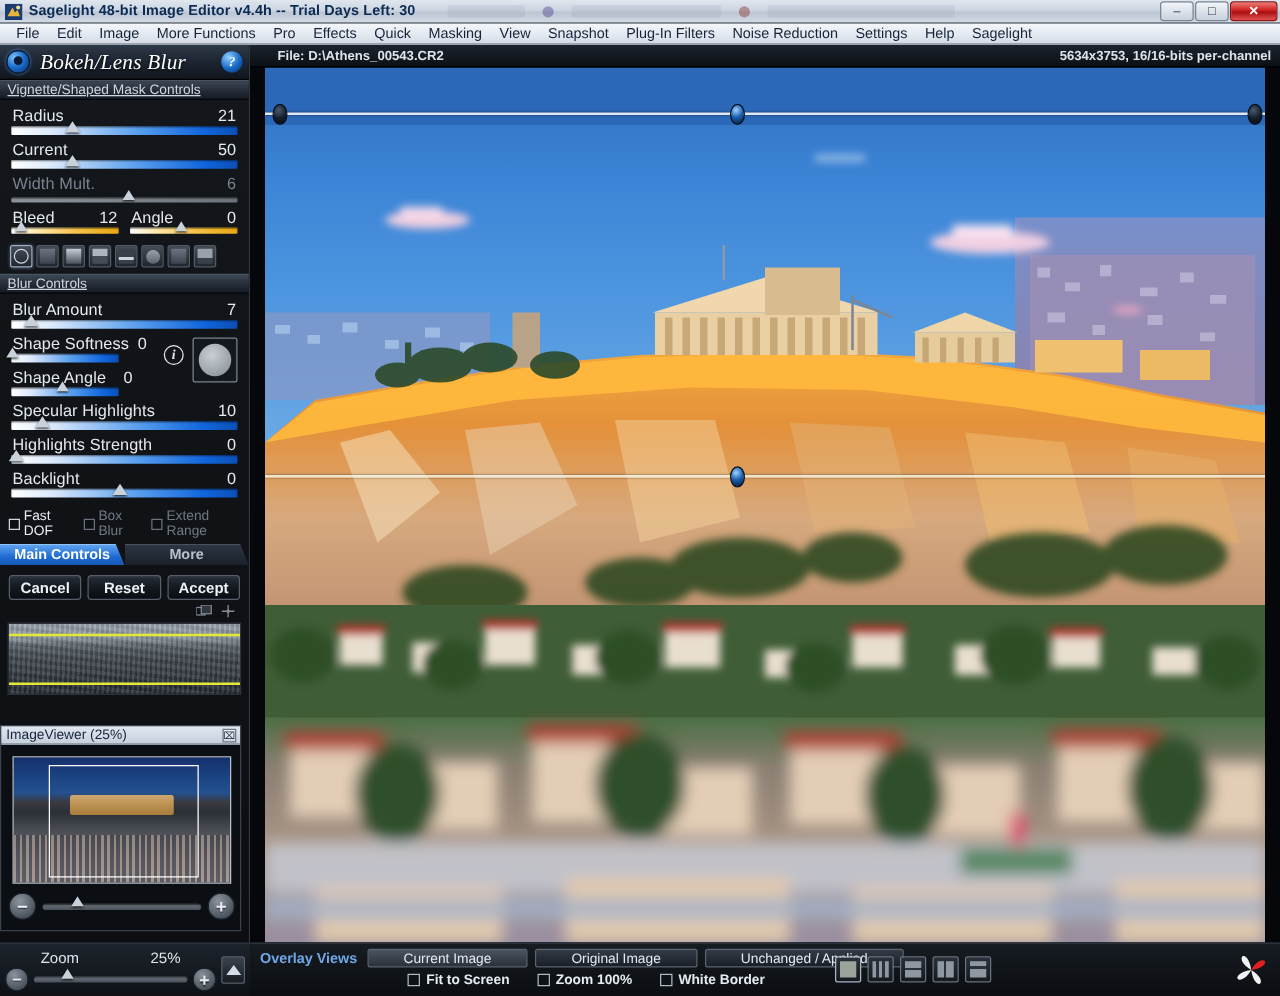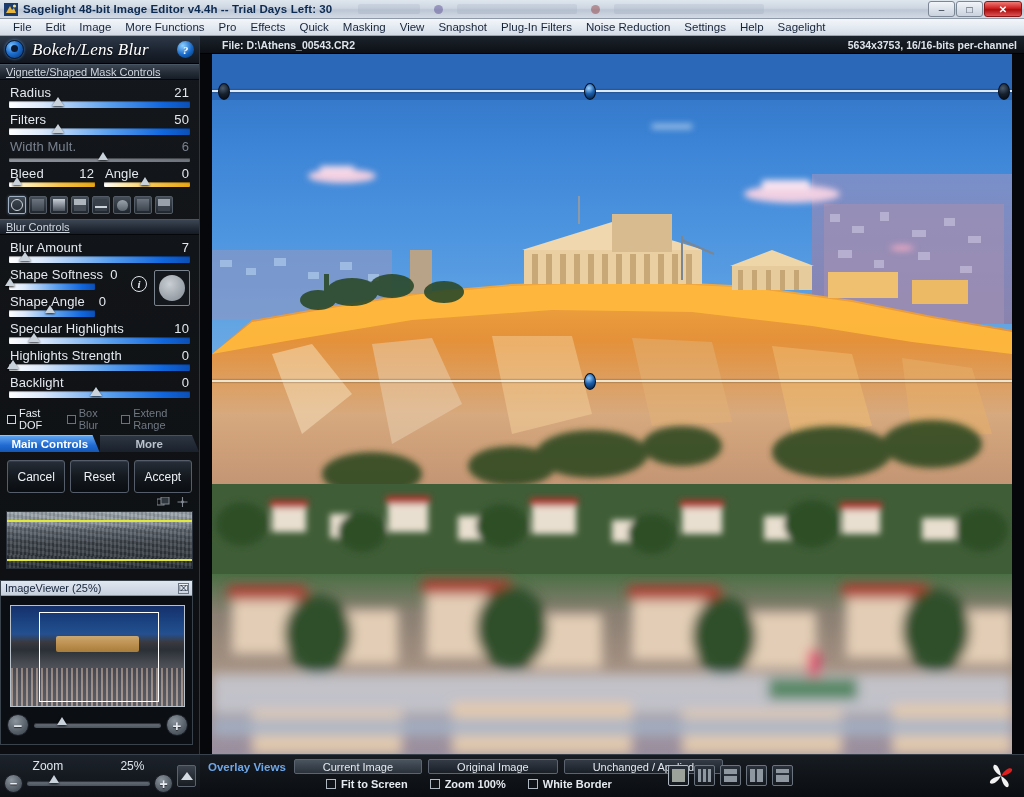--- a/index.html
+++ b/index.html
@@ -177,26 +177,27 @@
     clip-path:polygon(0 0, 93% 0, 100% 100%, 0 100%);
   }
   .tab.active {
     background:linear-gradient(to bottom,#5ea3ef,#1f6ad2 60%,#1557b4);
     color:#fff; border-top-color:#8dc2ff;
   }
 
   
   .actions { display:flex; gap:5px; padding:8px 7px 2px 7px; }
   .abtn {
-    flex:1 1 0; height:33px; border-radius:3px;
+    flex:1 1 0; height:20px; border-radius:3px;
     background:linear-gradient(to bottom,#272e38 0%, #14191f 50%, #0a0d11 100%);
     border:1px solid #555e6a;
     display:flex;align-items:center;justify-content:center;
     font-size:12px; color:#eef2f7;
     box-shadow:inset 0 1px 0 rgba(255,255,255,.07);
+    font-weight:bold;
   }
   .minirow { display:flex; justify-content:flex-end; align-items:center; gap:6px; padding:2px 10px 2px 0; }
   .mini-icon { width:13px;height:10px; opacity:.75; }
 
   
   .maskprev {
     margin:2px 6px 0 6px; height:58px; position:relative;
     border:1px solid #2a313a; overflow:hidden;
     background:linear-gradient(to bottom, #9aa3ab 0%, #8d969e 18%, #7d858d 24%, #5c646c 30%, #3a4148 55%, #262c32 100%);
   }
@@ -379,21 +380,21 @@
           <span>Radius</span>
           <span class="val">21</span>
         </div>
         <div class="track">
           <div class="knob" style="left:27%"></div>
         </div>
       </div>
 
       <div class="srow">
         <div class="slabel">
-          <span>Filters</span>
+          <span>Current</span>
           <span class="val">50</span>
         </div>
         <div class="track">
           <div class="knob" style="left:27%"></div>
         </div>
       </div>
 
       <div class="srow">
         <div class="slabel dim">
           <span>Width Mult.</span>

